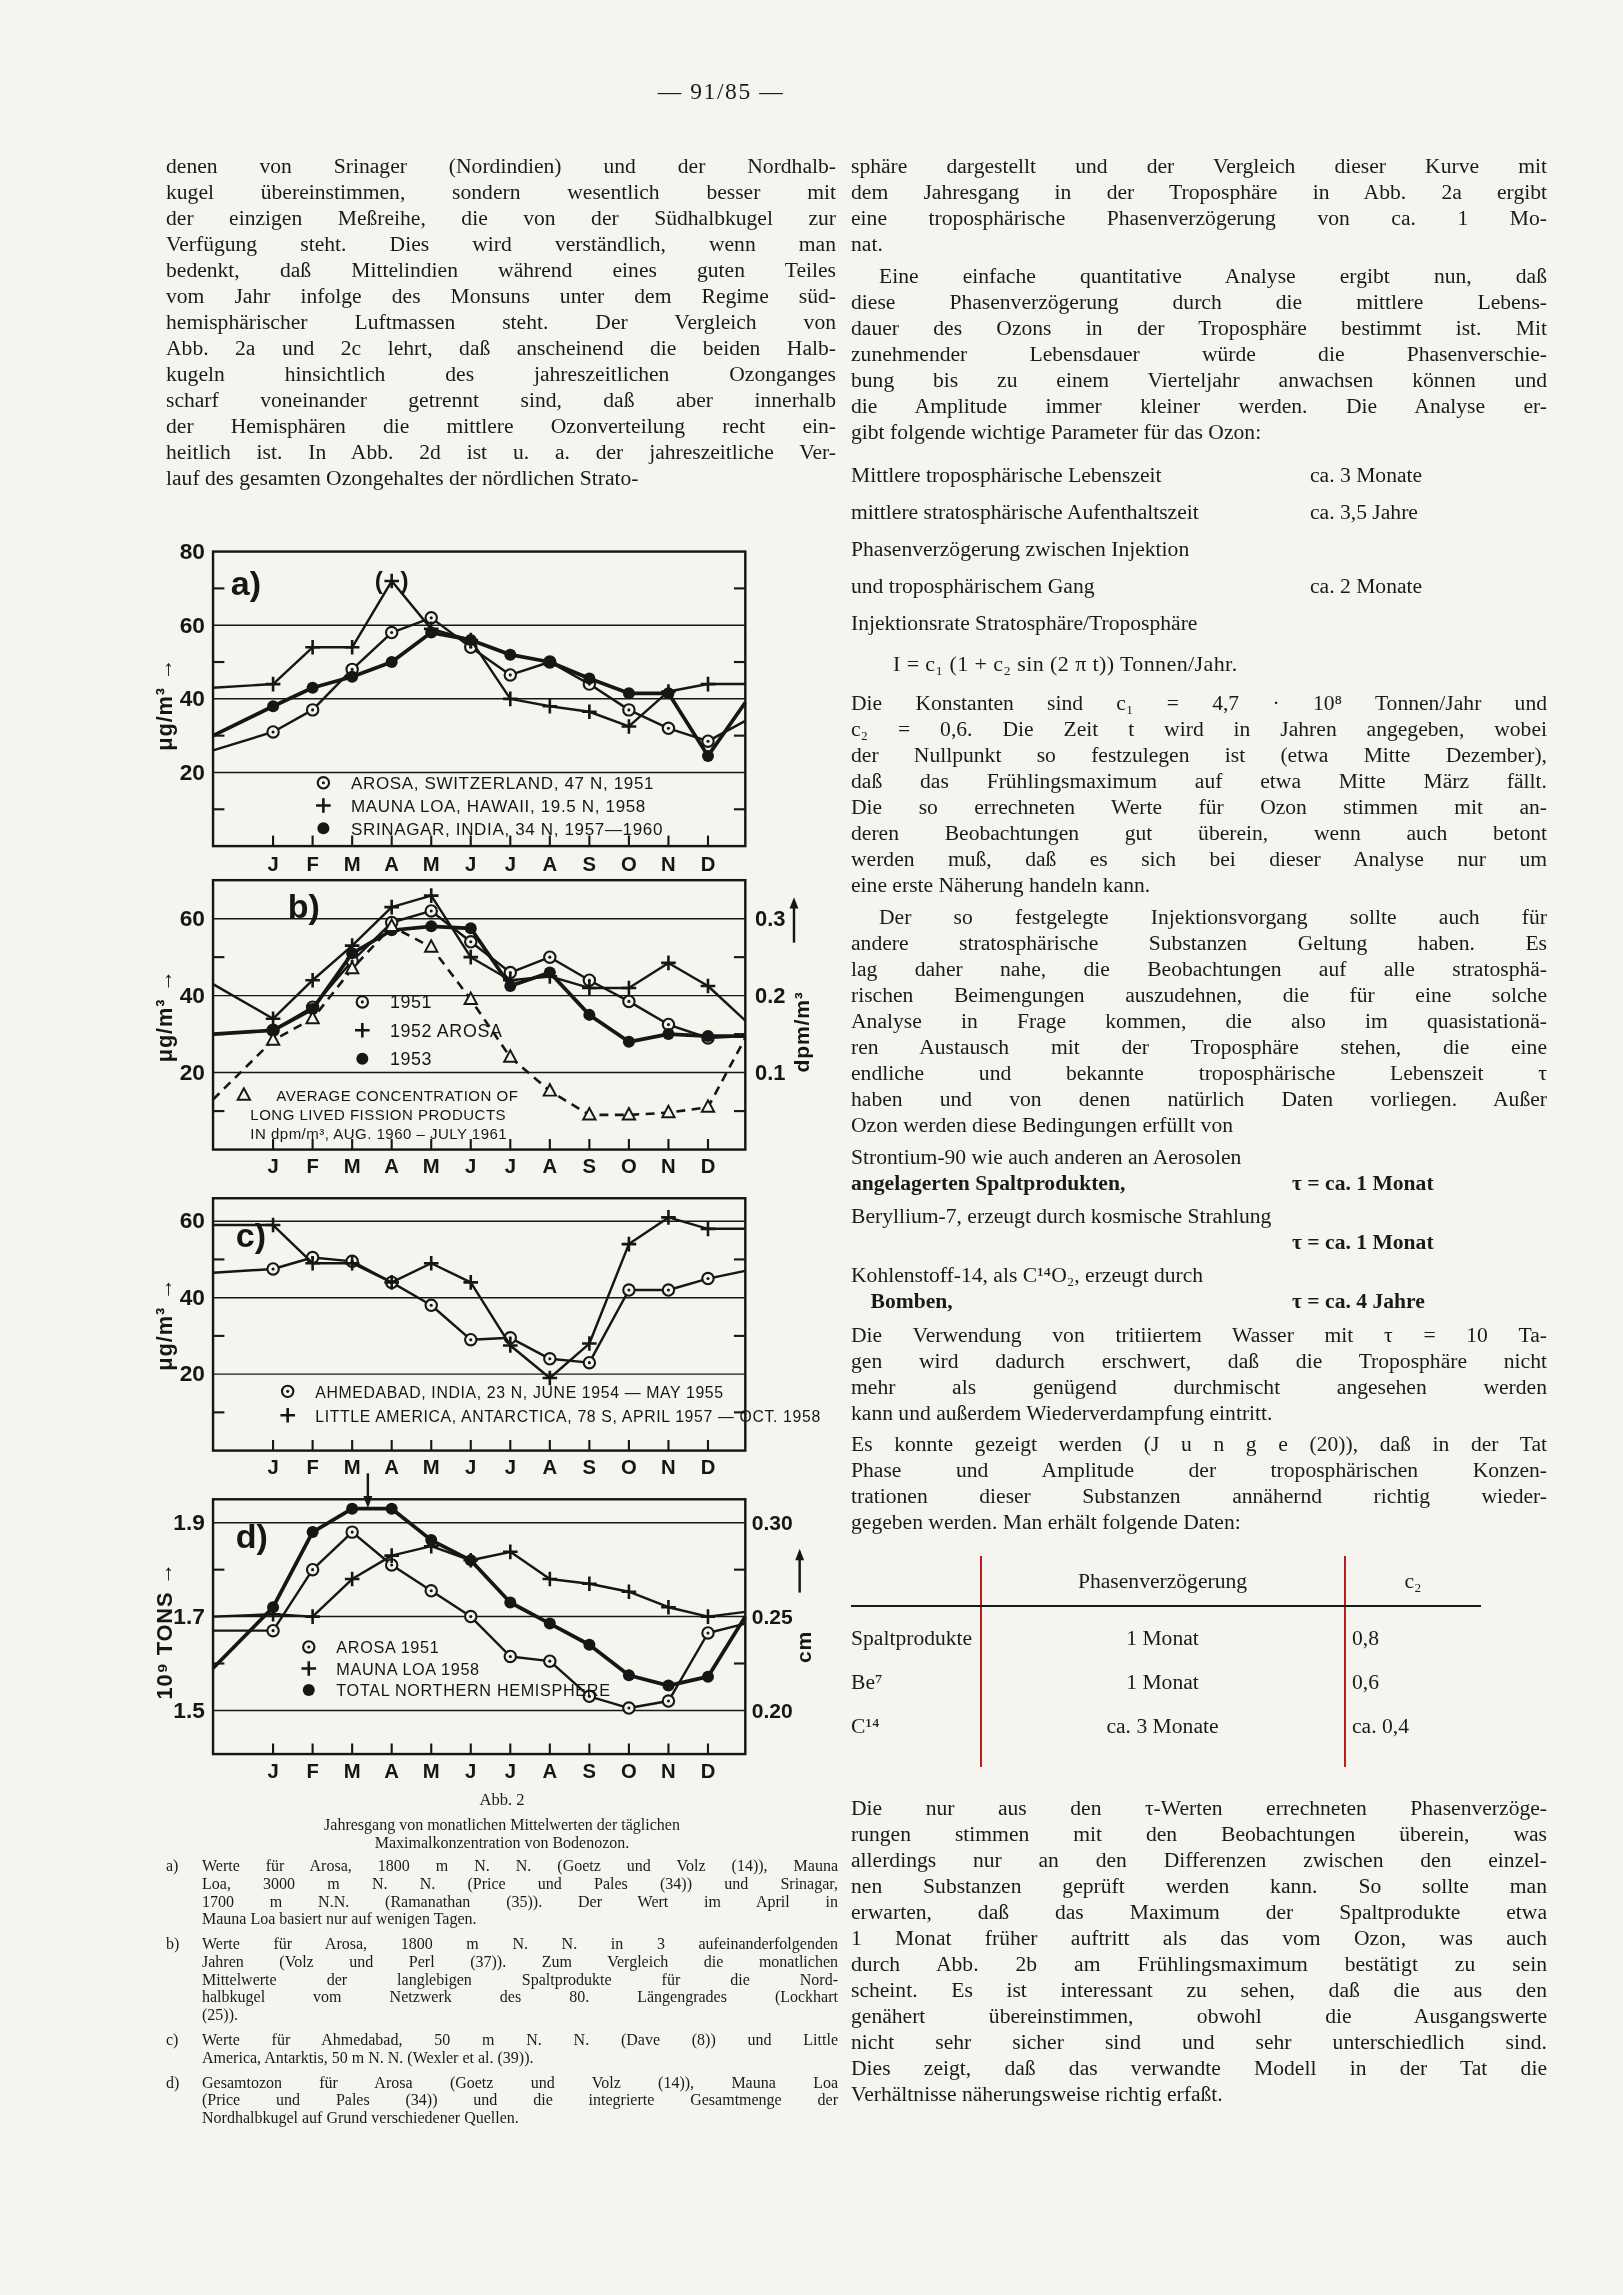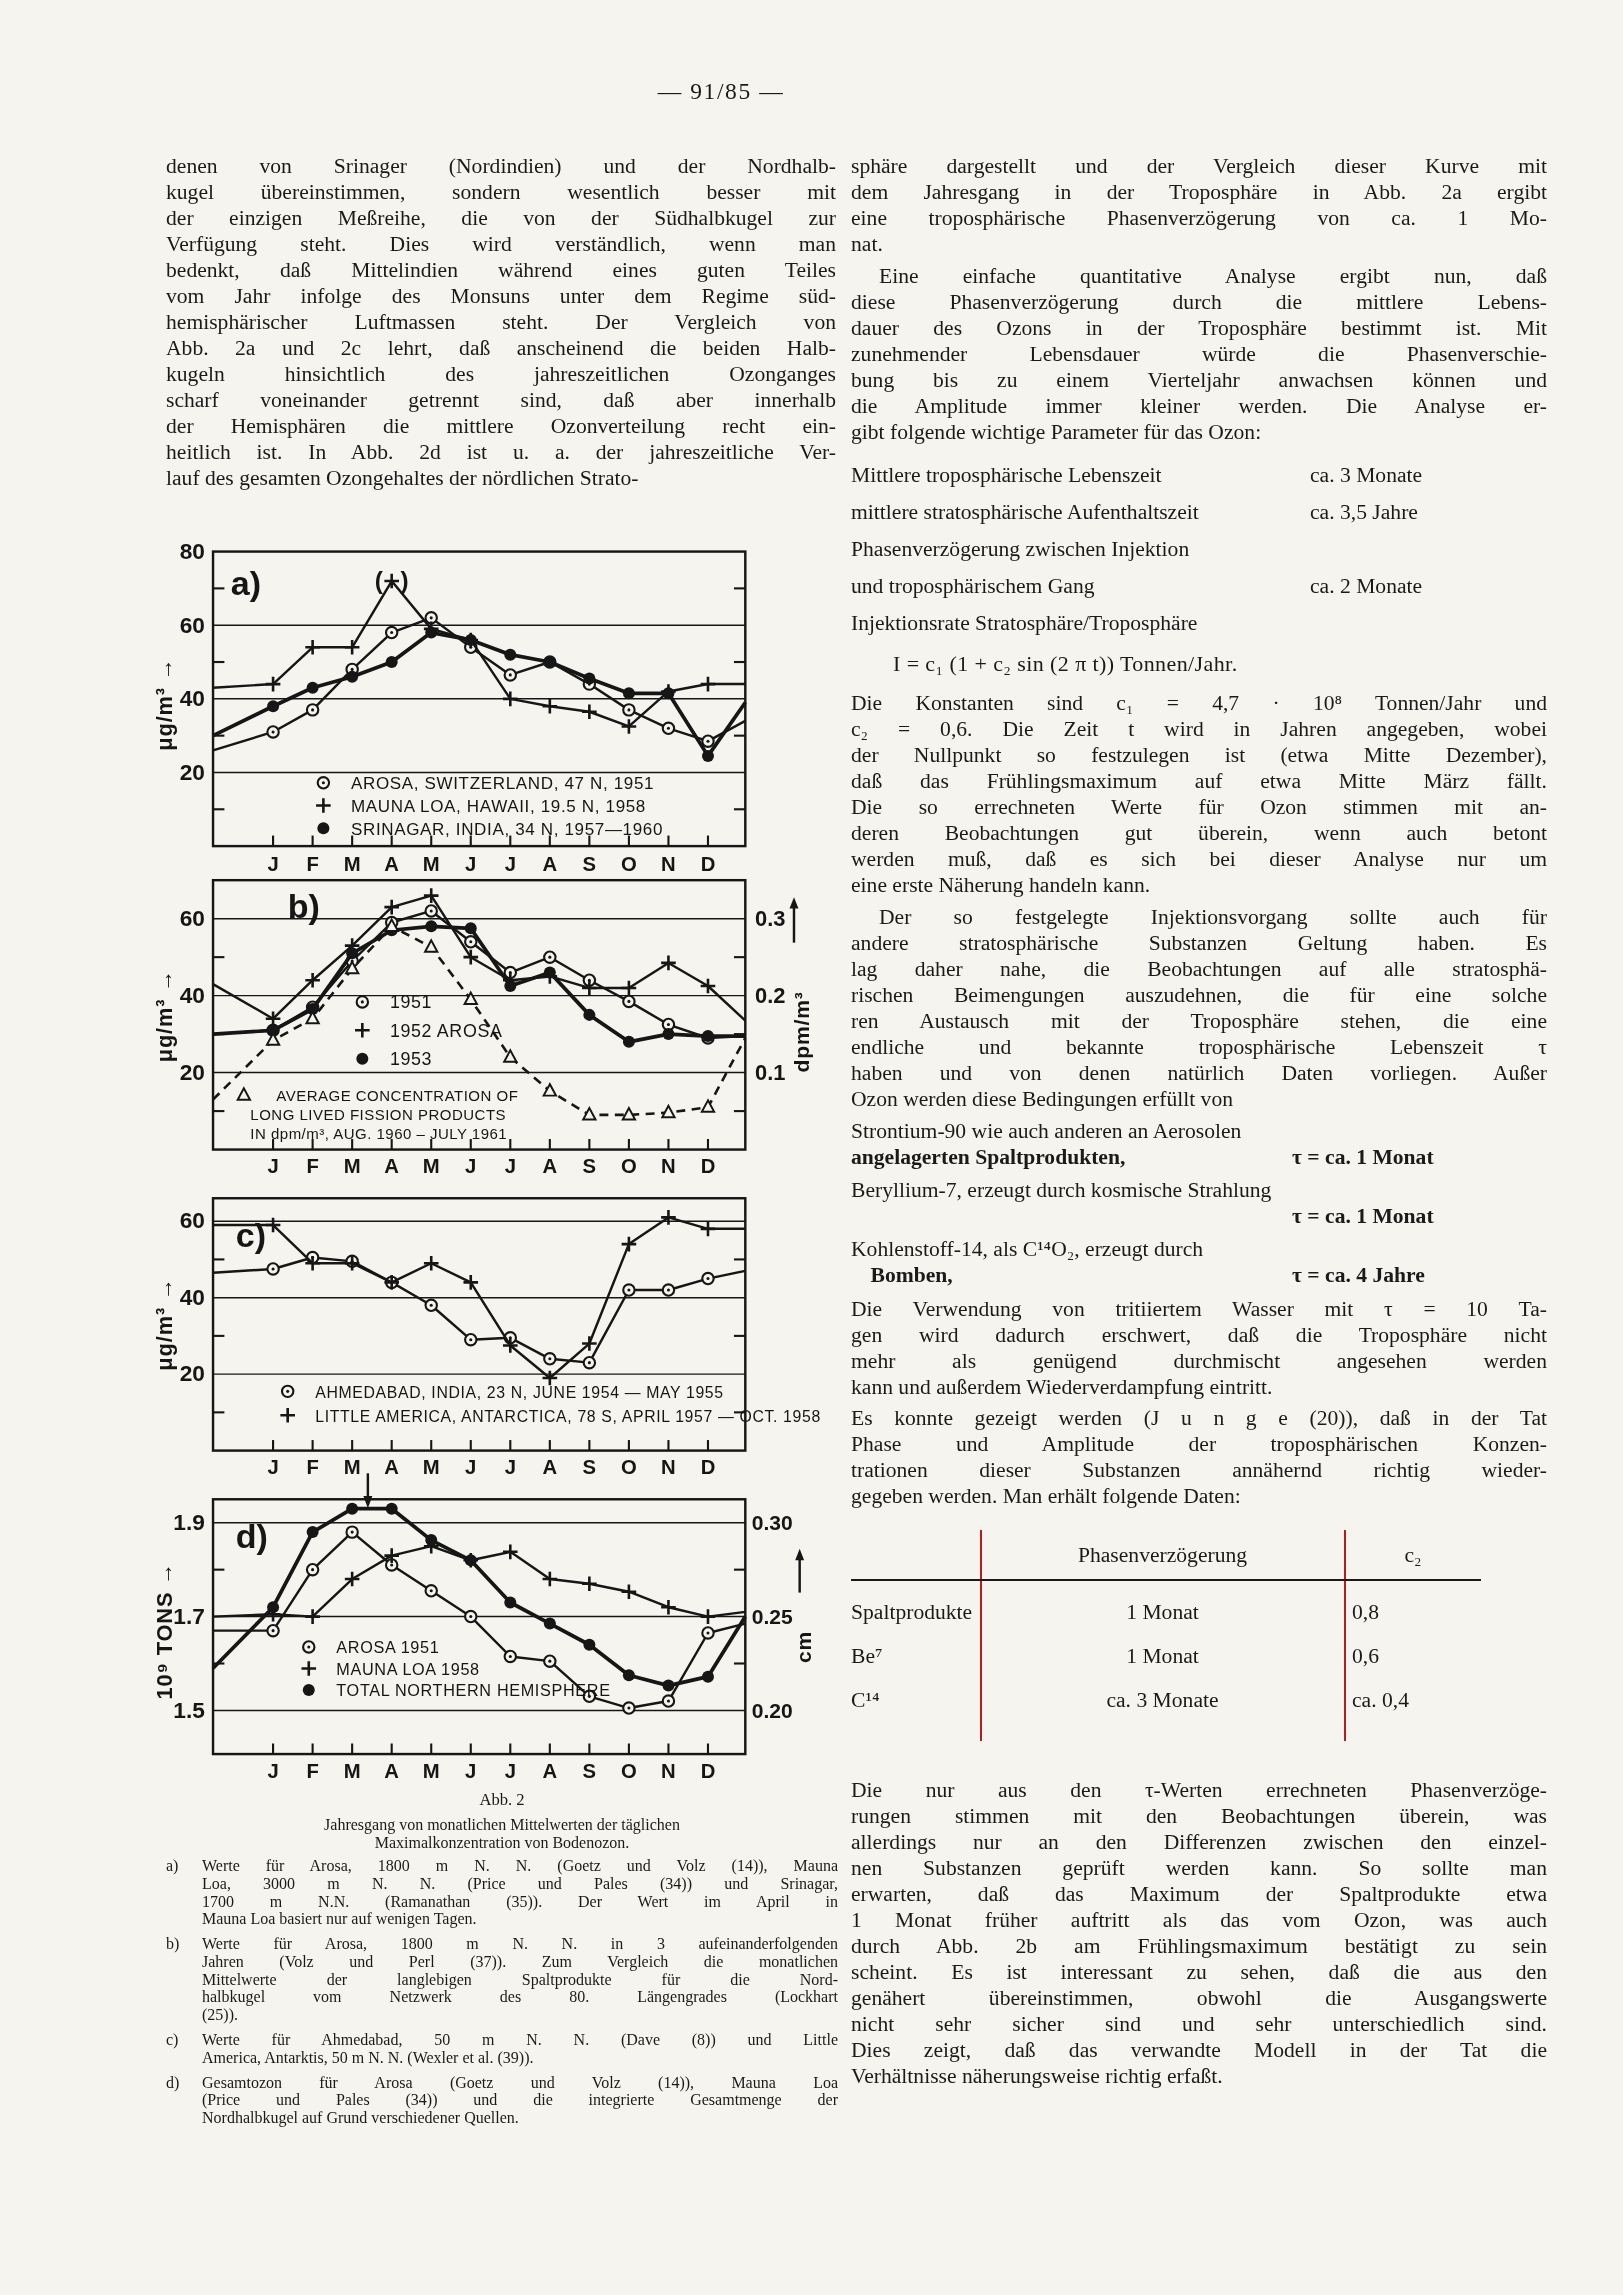--- a/index.html
+++ b/index.html
@@ -35,21 +35,21 @@
   table.ptable{border-collapse:collapse;margin:21px 0 24px 0;}
   .ptable td,.ptable th{font-weight:normal;font-size:21.6px;padding:0 6.5px;}
   .ptable .c0{width:122px;text-align:left;padding-left:0;}
   .ptable .c1{width:349px;text-align:center;}
   .ptable .c2{width:122px;}
   .ptable thead th{border-bottom:2px solid #1a1a1a;padding-top:11.4px;padding-bottom:11.4px;}
   .ptable .vr{border-left:2px solid #b91c1c;}
   .ptable tbody tr td{padding-top:9px;padding-bottom:9px;}
   .ptable tbody tr.first td{padding-top:18px;}
   .ptable tbody tr.lastr td{padding-bottom:28px;}
-  .gap-top{margin-top:36px;}
+  .gap-top{margin-top:28px;}
   
   .caption{font-size:16px;line-height:17.7px;}
   .cap-center{text-align:center;}
   .cap-title{text-align:center;font-size:16.6px;margin-bottom:7.3px;}
   .fnote{display:flex;margin-bottom:7.3px;}
   .fnlabel{width:36px;flex:0 0 36px;}
   .fnbody{flex:1;}
   .fnbody .tl{text-align:justify;text-align-last:justify;}
   .fnbody .tl.last{text-align-last:left;}
   
@@ -586,20 +586,21 @@
       <div class="tl">Die so errechneten Werte für Ozon stimmen mit an-</div>
       <div class="tl">deren Beobachtungen gut überein, wenn auch betont</div>
       <div class="tl">werden muß, daß es sich bei dieser Analyse nur um</div>
       <div class="tl last">eine erste Näherung handeln kann.</div>
     </div>
     <div class="para">
       <div class="tl ind">Der so festgelegte Injektionsvorgang sollte auch für</div>
       <div class="tl">andere stratosphärische Substanzen Geltung haben. Es</div>
       <div class="tl">lag daher nahe, die Beobachtungen auf alle stratosphä-</div>
       <div class="tl">rischen Beimengungen auszudehnen, die für eine solche</div>
+      <div class="tl">Analyse in Frage kommen, die also im quasistationä-</div>
       <div class="tl">ren Austausch mit der Troposphäre stehen, die eine</div>
       <div class="tl">endliche und bekannte troposphärische Lebenszeit τ</div>
       <div class="tl">haben und von denen natürlich Daten vorliegen. Außer</div>
       <div class="tl last">Ozon werden diese Bedingungen erfüllt von</div>
     </div>
     <div class="tau">
       <div class="titem">
         <div class="tl last">Strontium-90 wie auch anderen an Aerosolen</div>
         <div class="trow">
           <div class="t2l">angelagerten Spaltprodukten,</div>

